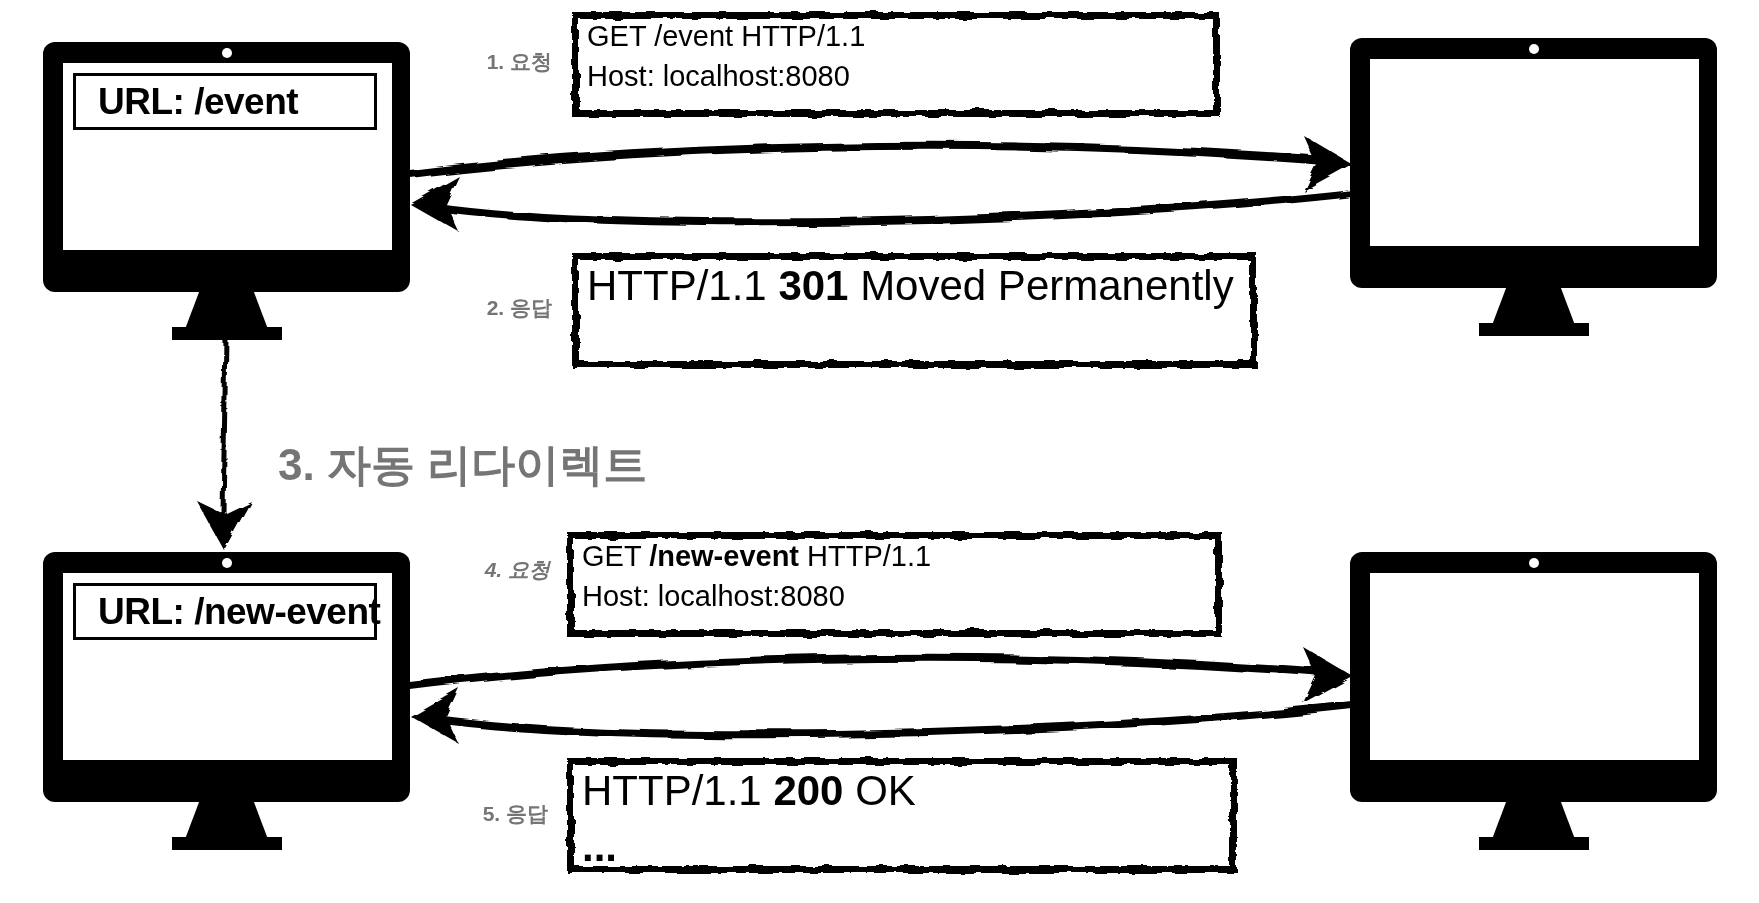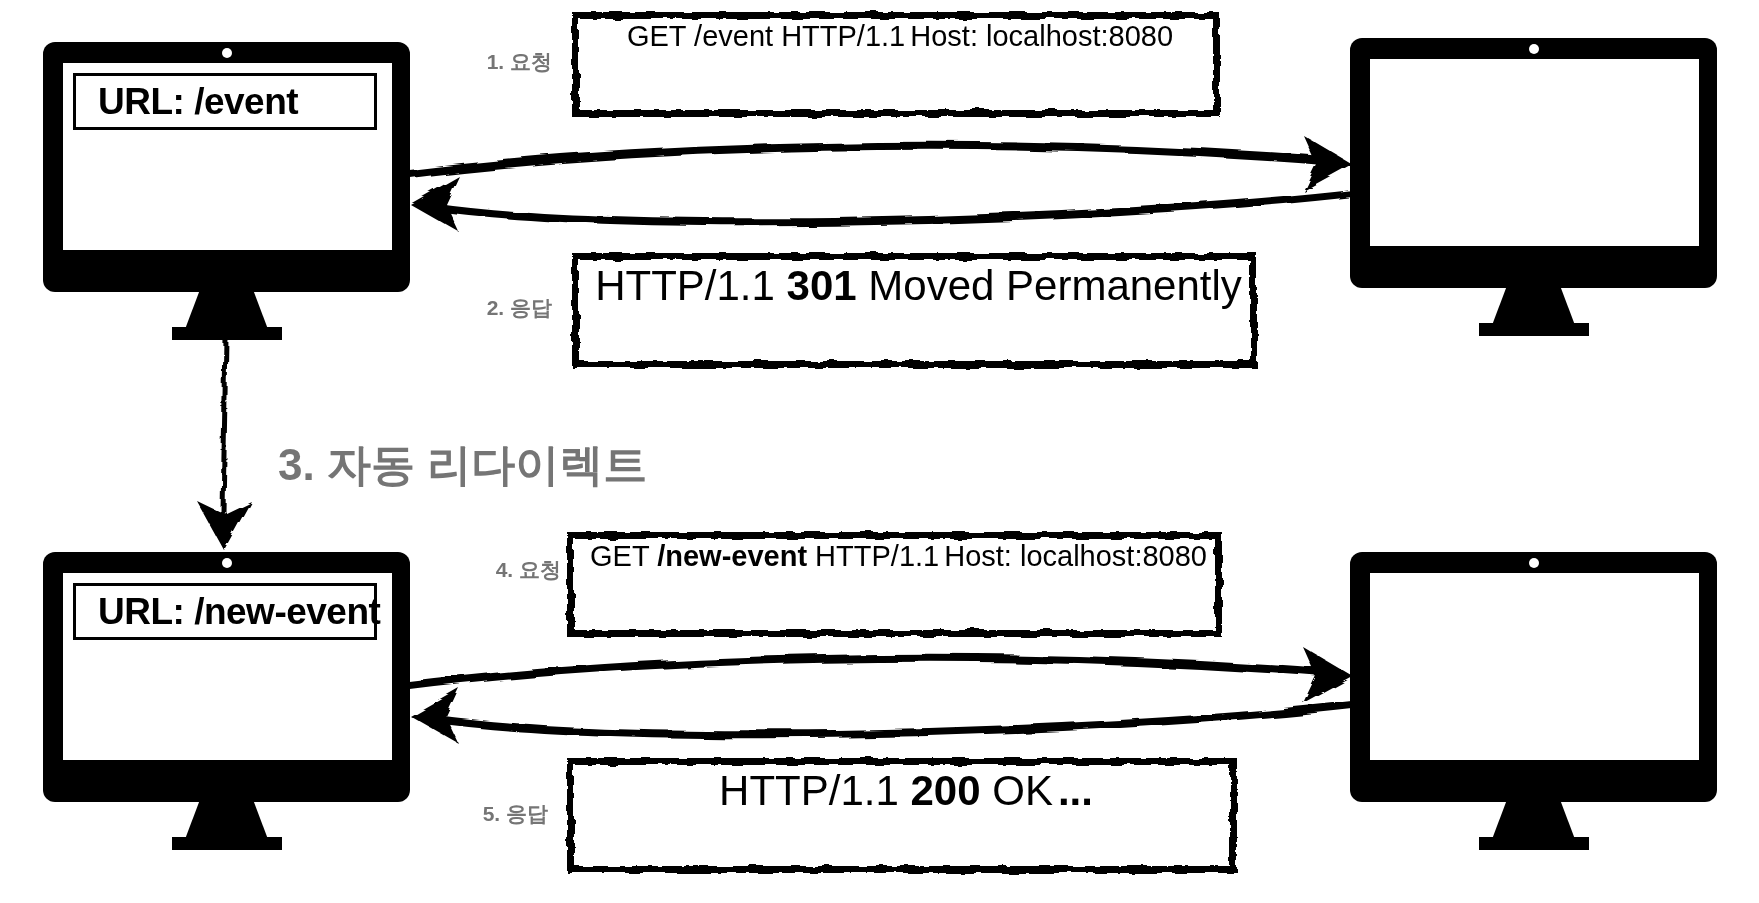--- a/index.html
+++ b/index.html
@@ -19,22 +19,22 @@
     background:var(--ink,#000);clip-path:polygon(17% 0%,83% 0%,100% 100%,0% 100%);}
   .monitor .stand-base{position:absolute;left:50%;top:285px;width:110px;height:13px;margin-left:-55px;
     background:var(--ink,#000);}
   .url-box{position:absolute;left:30px;top:31px;width:304px;height:57px;border:3px solid var(--ink,#000);
     background:#fff;display:flex;align-items:center;padding-left:22px;box-sizing:border-box;
     font-weight:700;font-size:37px;letter-spacing:-0.5px;white-space:nowrap;}
 
   
   .msg-box{position:absolute;box-sizing:border-box;}
   .rough-border{position:absolute;inset:0;border:7px solid var(--ink,#000);filter:url(#roughB);}
-  .msg-lines{position:absolute;inset:7px 7px 7px 0;display:flex;
-    justify-content:center;gap:5px;padding-left:15px;}
+  .msg-lines{position:absolute;inset:7px 7px 7px 0;display:flex;flex-direction:column;
+    gap:5px;padding-left:15px;}
   .msg-line{font-size:29px;line-height:1.22;white-space:nowrap;color:var(--ink,#000);}
   .msg-box.big .msg-line{font-size:42px;}
 
   
   .step-label{position:absolute;color:var(--label_gray,#757575);font-weight:700;font-size:21px;
     white-space:nowrap;}
   .step-label.right{width:175px;text-align:right;}
   .step-label.wide{font-size:44px;}
 </style>
 </head>
@@ -129,16 +129,16 @@
     <div class="rough-border"></div>
     <div class="msg-lines">
       <div class="msg-line"><span>HTTP/1.1 </span><span style="font-weight: 700;">200</span><span> OK</span></div>
       <div class="msg-line"><span style="font-weight: 700;">...</span></div>
     </div>
   </div>
 
   <div class="step-label right" style="left:377px;top:48px;">1. 요청</div>
   <div class="step-label right" style="left:377px;top:294px;">2. 응답</div>
   <div class="step-label wide" style="left:278px;top:436px;">3. 자동 리다이렉트</div>
-  <div class="step-label right" style="left:386px;top:556px;">4. 요청</div>
+  <div class="step-label right" style="left:375px;top:556px;font-style:italic;">4. 요청</div>
   <div class="step-label right" style="left:373px;top:800px;">5. 응답</div>
 
 </div>
 
 </body></html>

